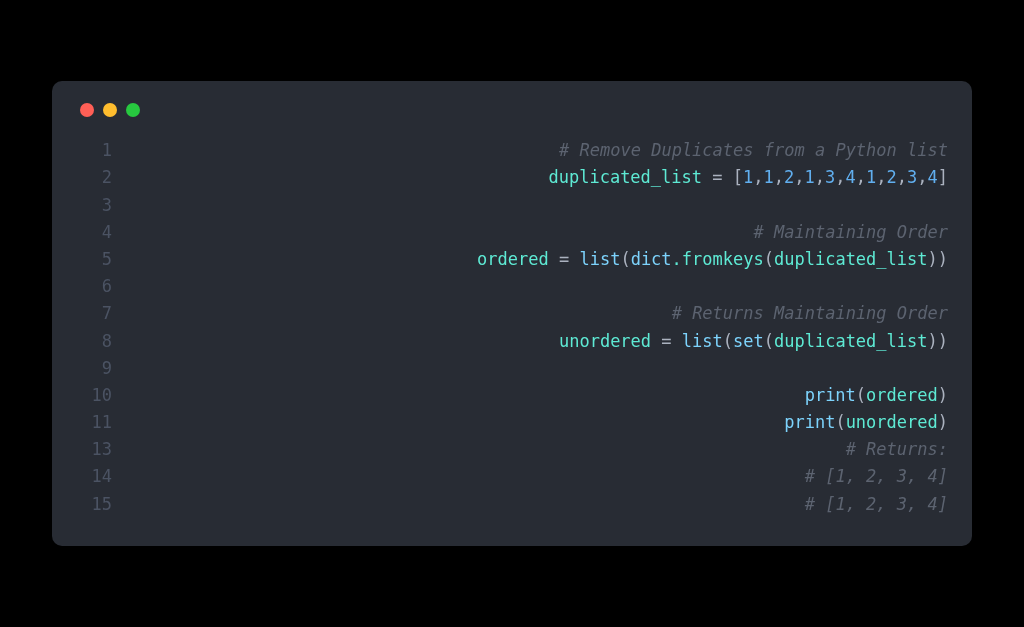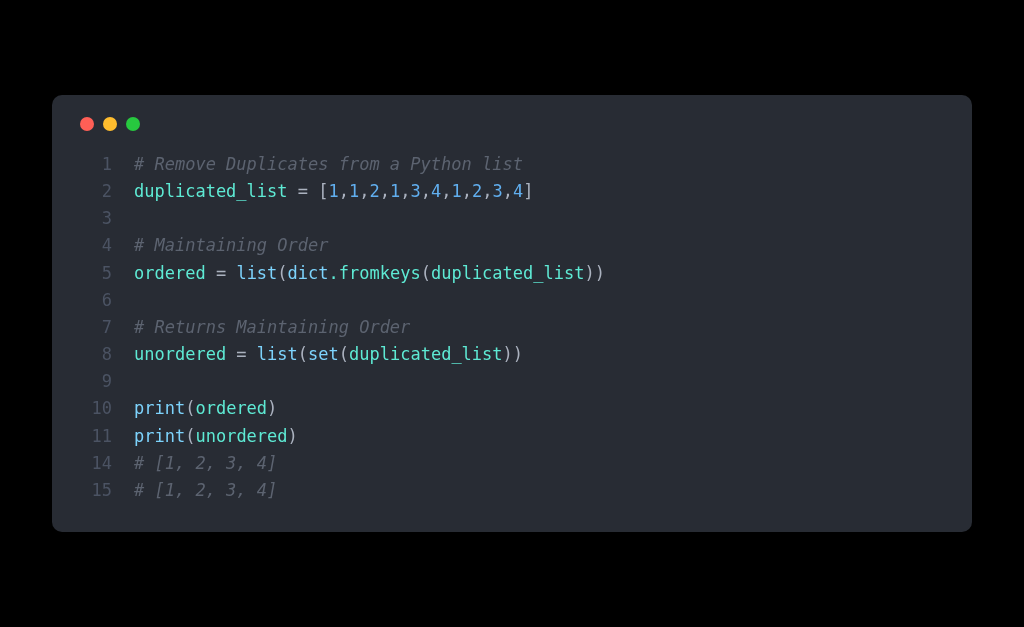--- a/index.html
+++ b/index.html
@@ -48,20 +48,21 @@
     .lineno {
       color: #4b5363;
       width: 36px;
       text-align: right;
       margin-right: 22px;
       user-select: none;
       flex-shrink: 0;
     }
     .content {
       flex: 1;
+      text-align: right;
     }
     .comment { color: #5c6370; font-style: italic; }
     .op { color: #abb2bf; }
     .punct { color: #abb2bf; }
     .num { color: #61afef; }
     .func { color: #7dd3fc; }
     .paren { color: #abb2bf; }
     .default { color: #5eead4; }
   </style>
 </head>
@@ -78,16 +79,17 @@
       <div class="line"><span class="lineno">2</span><span class="content"><span class="default">duplicated_list </span><span class="op">=</span><span class="default"> </span><span class="punct">[</span><span class="num">1</span><span class="punct">,</span><span class="num">1</span><span class="punct">,</span><span class="num">2</span><span class="punct">,</span><span class="num">1</span><span class="punct">,</span><span class="num">3</span><span class="punct">,</span><span class="num">4</span><span class="punct">,</span><span class="num">1</span><span class="punct">,</span><span class="num">2</span><span class="punct">,</span><span class="num">3</span><span class="punct">,</span><span class="num">4</span><span class="punct">]</span></span></div>
       <div class="line"><span class="lineno">3</span><span class="content">&nbsp;</span></div>
       <div class="line"><span class="lineno">4</span><span class="content"><span class="comment"># Maintaining Order</span></span></div>
       <div class="line"><span class="lineno">5</span><span class="content"><span class="default">ordered </span><span class="op">=</span><span class="default"> </span><span class="func">list</span><span class="paren">(</span><span class="func">dict</span><span class="default">.</span><span class="default">fromkeys</span><span class="paren">(</span><span class="default">duplicated_list</span><span class="paren">))</span></span></div>
       <div class="line"><span class="lineno">6</span><span class="content">&nbsp;</span></div>
       <div class="line"><span class="lineno">7</span><span class="content"><span class="comment"># Returns Maintaining Order</span></span></div>
       <div class="line"><span class="lineno">8</span><span class="content"><span class="default">unordered </span><span class="op">=</span><span class="default"> </span><span class="func">list</span><span class="paren">(</span><span class="func">set</span><span class="paren">(</span><span class="default">duplicated_list</span><span class="paren">))</span></span></div>
       <div class="line"><span class="lineno">9</span><span class="content">&nbsp;</span></div>
       <div class="line"><span class="lineno">10</span><span class="content"><span class="func">print</span><span class="paren">(</span><span class="default">ordered</span><span class="paren">)</span></span></div>
       <div class="line"><span class="lineno">11</span><span class="content"><span class="func">print</span><span class="paren">(</span><span class="default">unordered</span><span class="paren">)</span></span></div>
+      <div class="line"><span class="lineno">13</span><span class="content"><span class="comment"># Returns:</span></span></div>
       <div class="line"><span class="lineno">14</span><span class="content"><span class="comment"># [1, 2, 3, 4]</span></span></div>
       <div class="line"><span class="lineno">15</span><span class="content"><span class="comment"># [1, 2, 3, 4]</span></span></div>
     </div>
 </div>
 
 </body></html>

